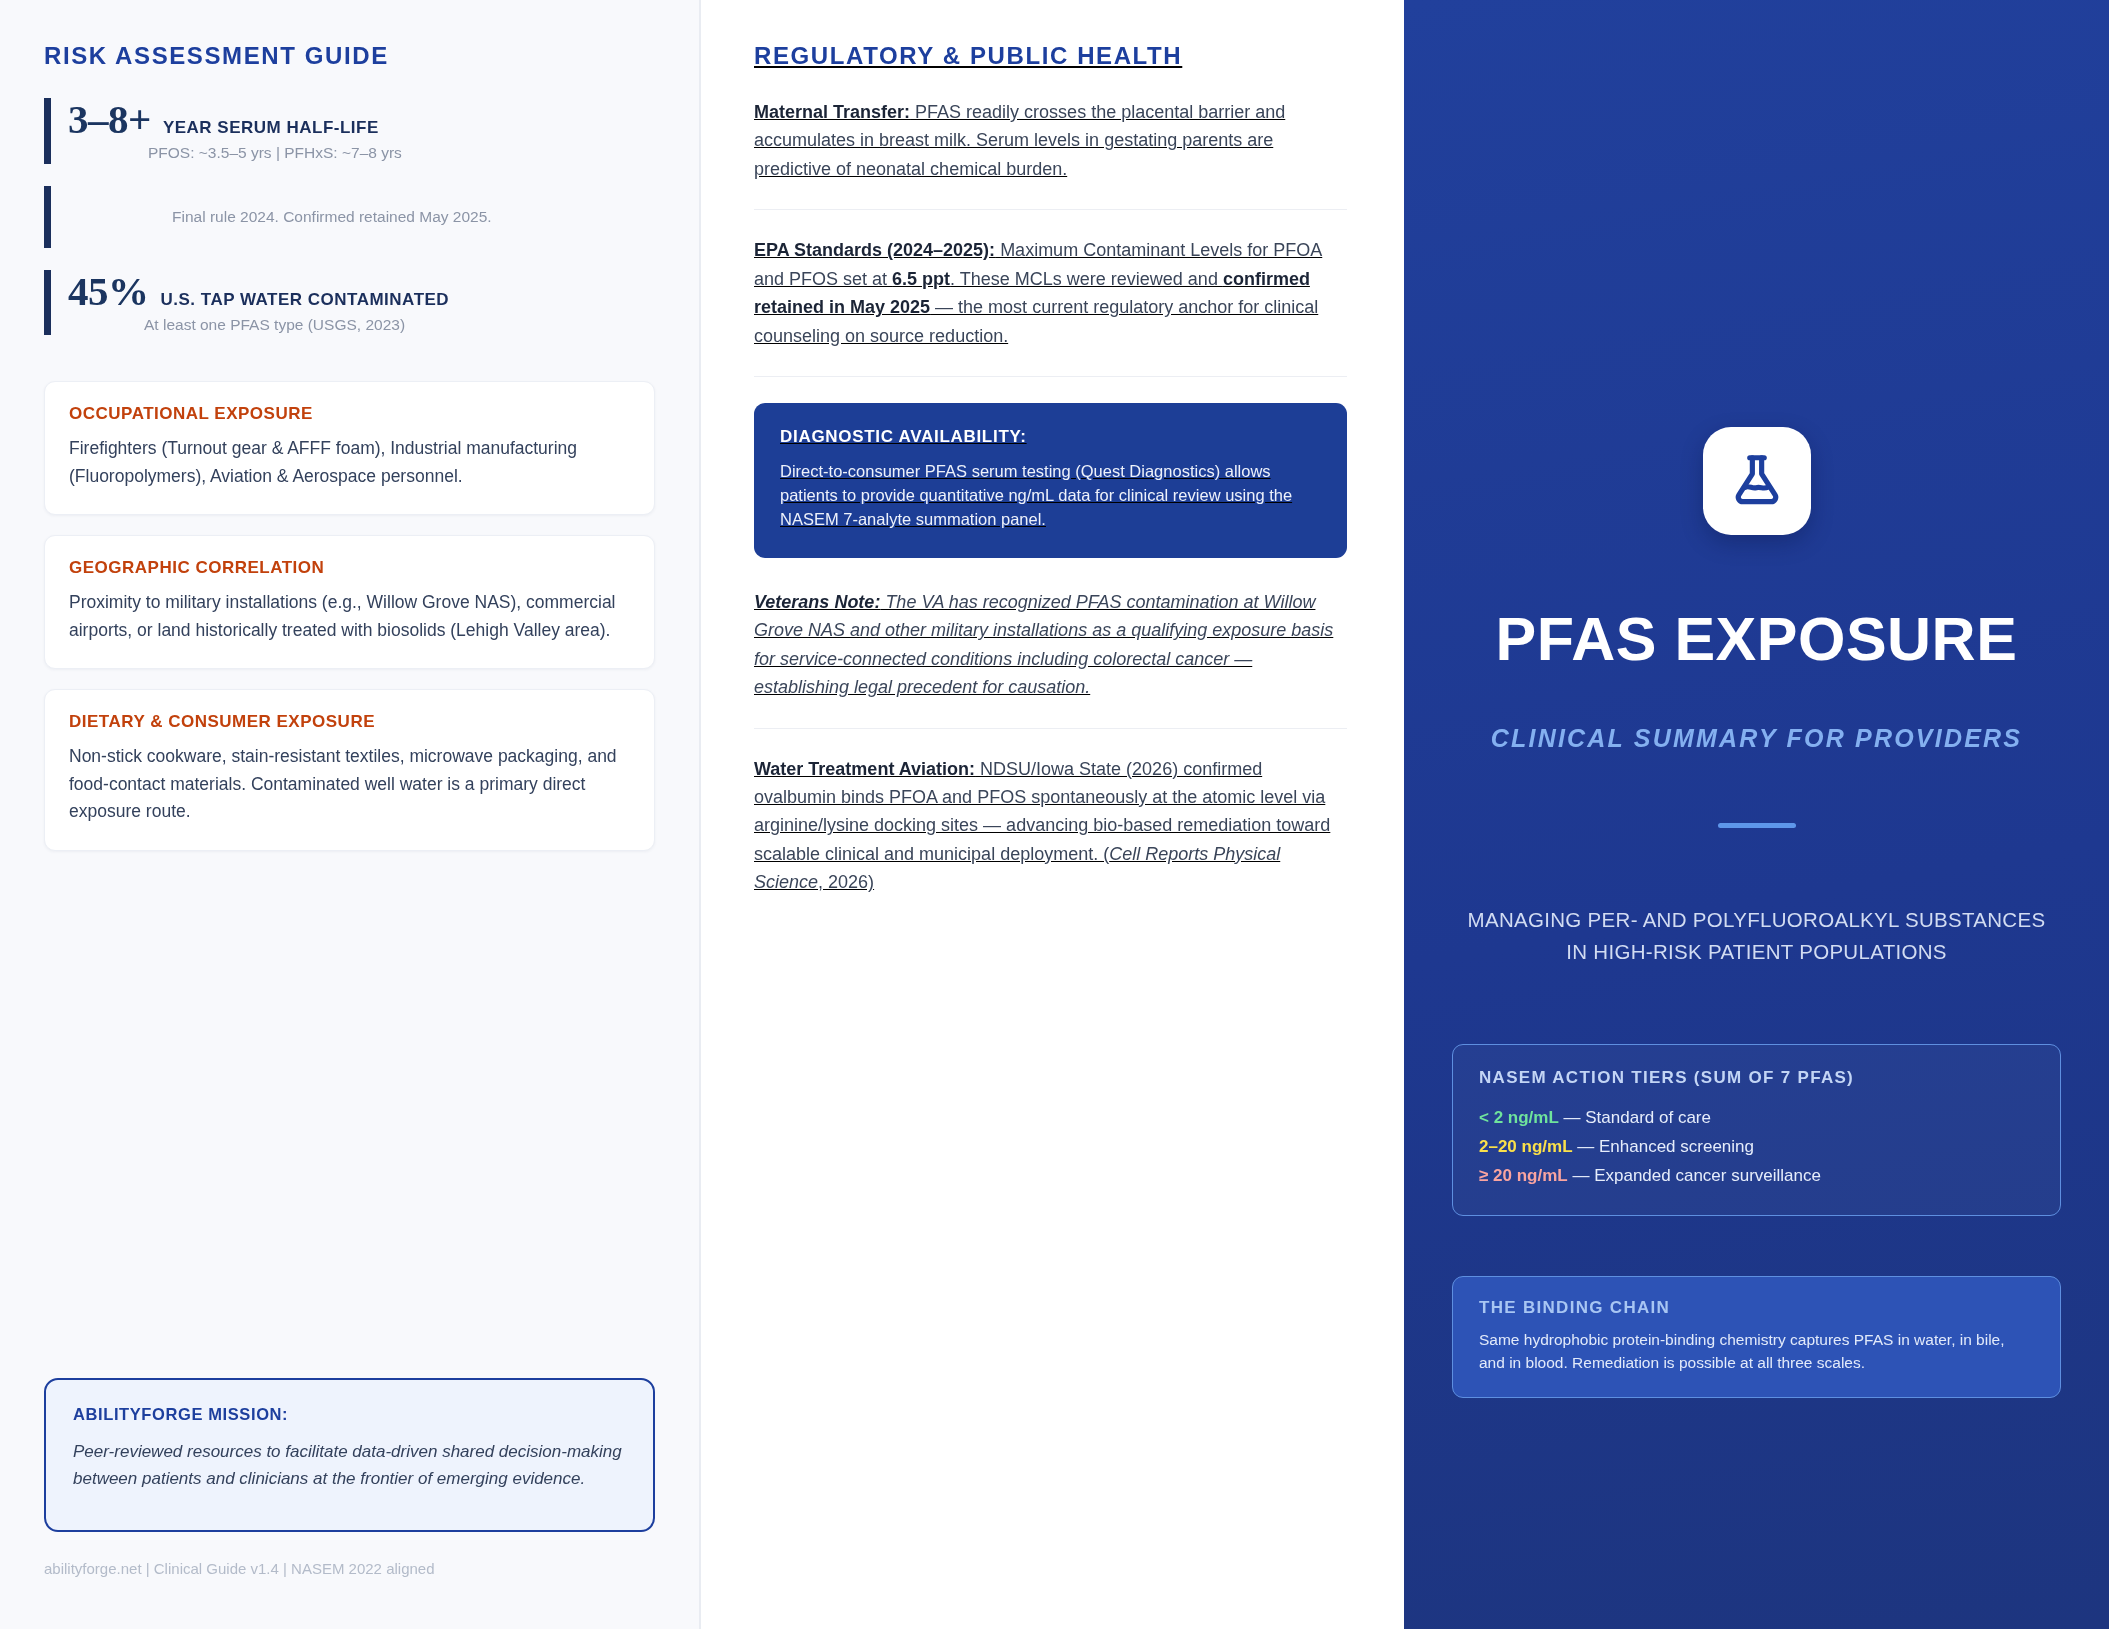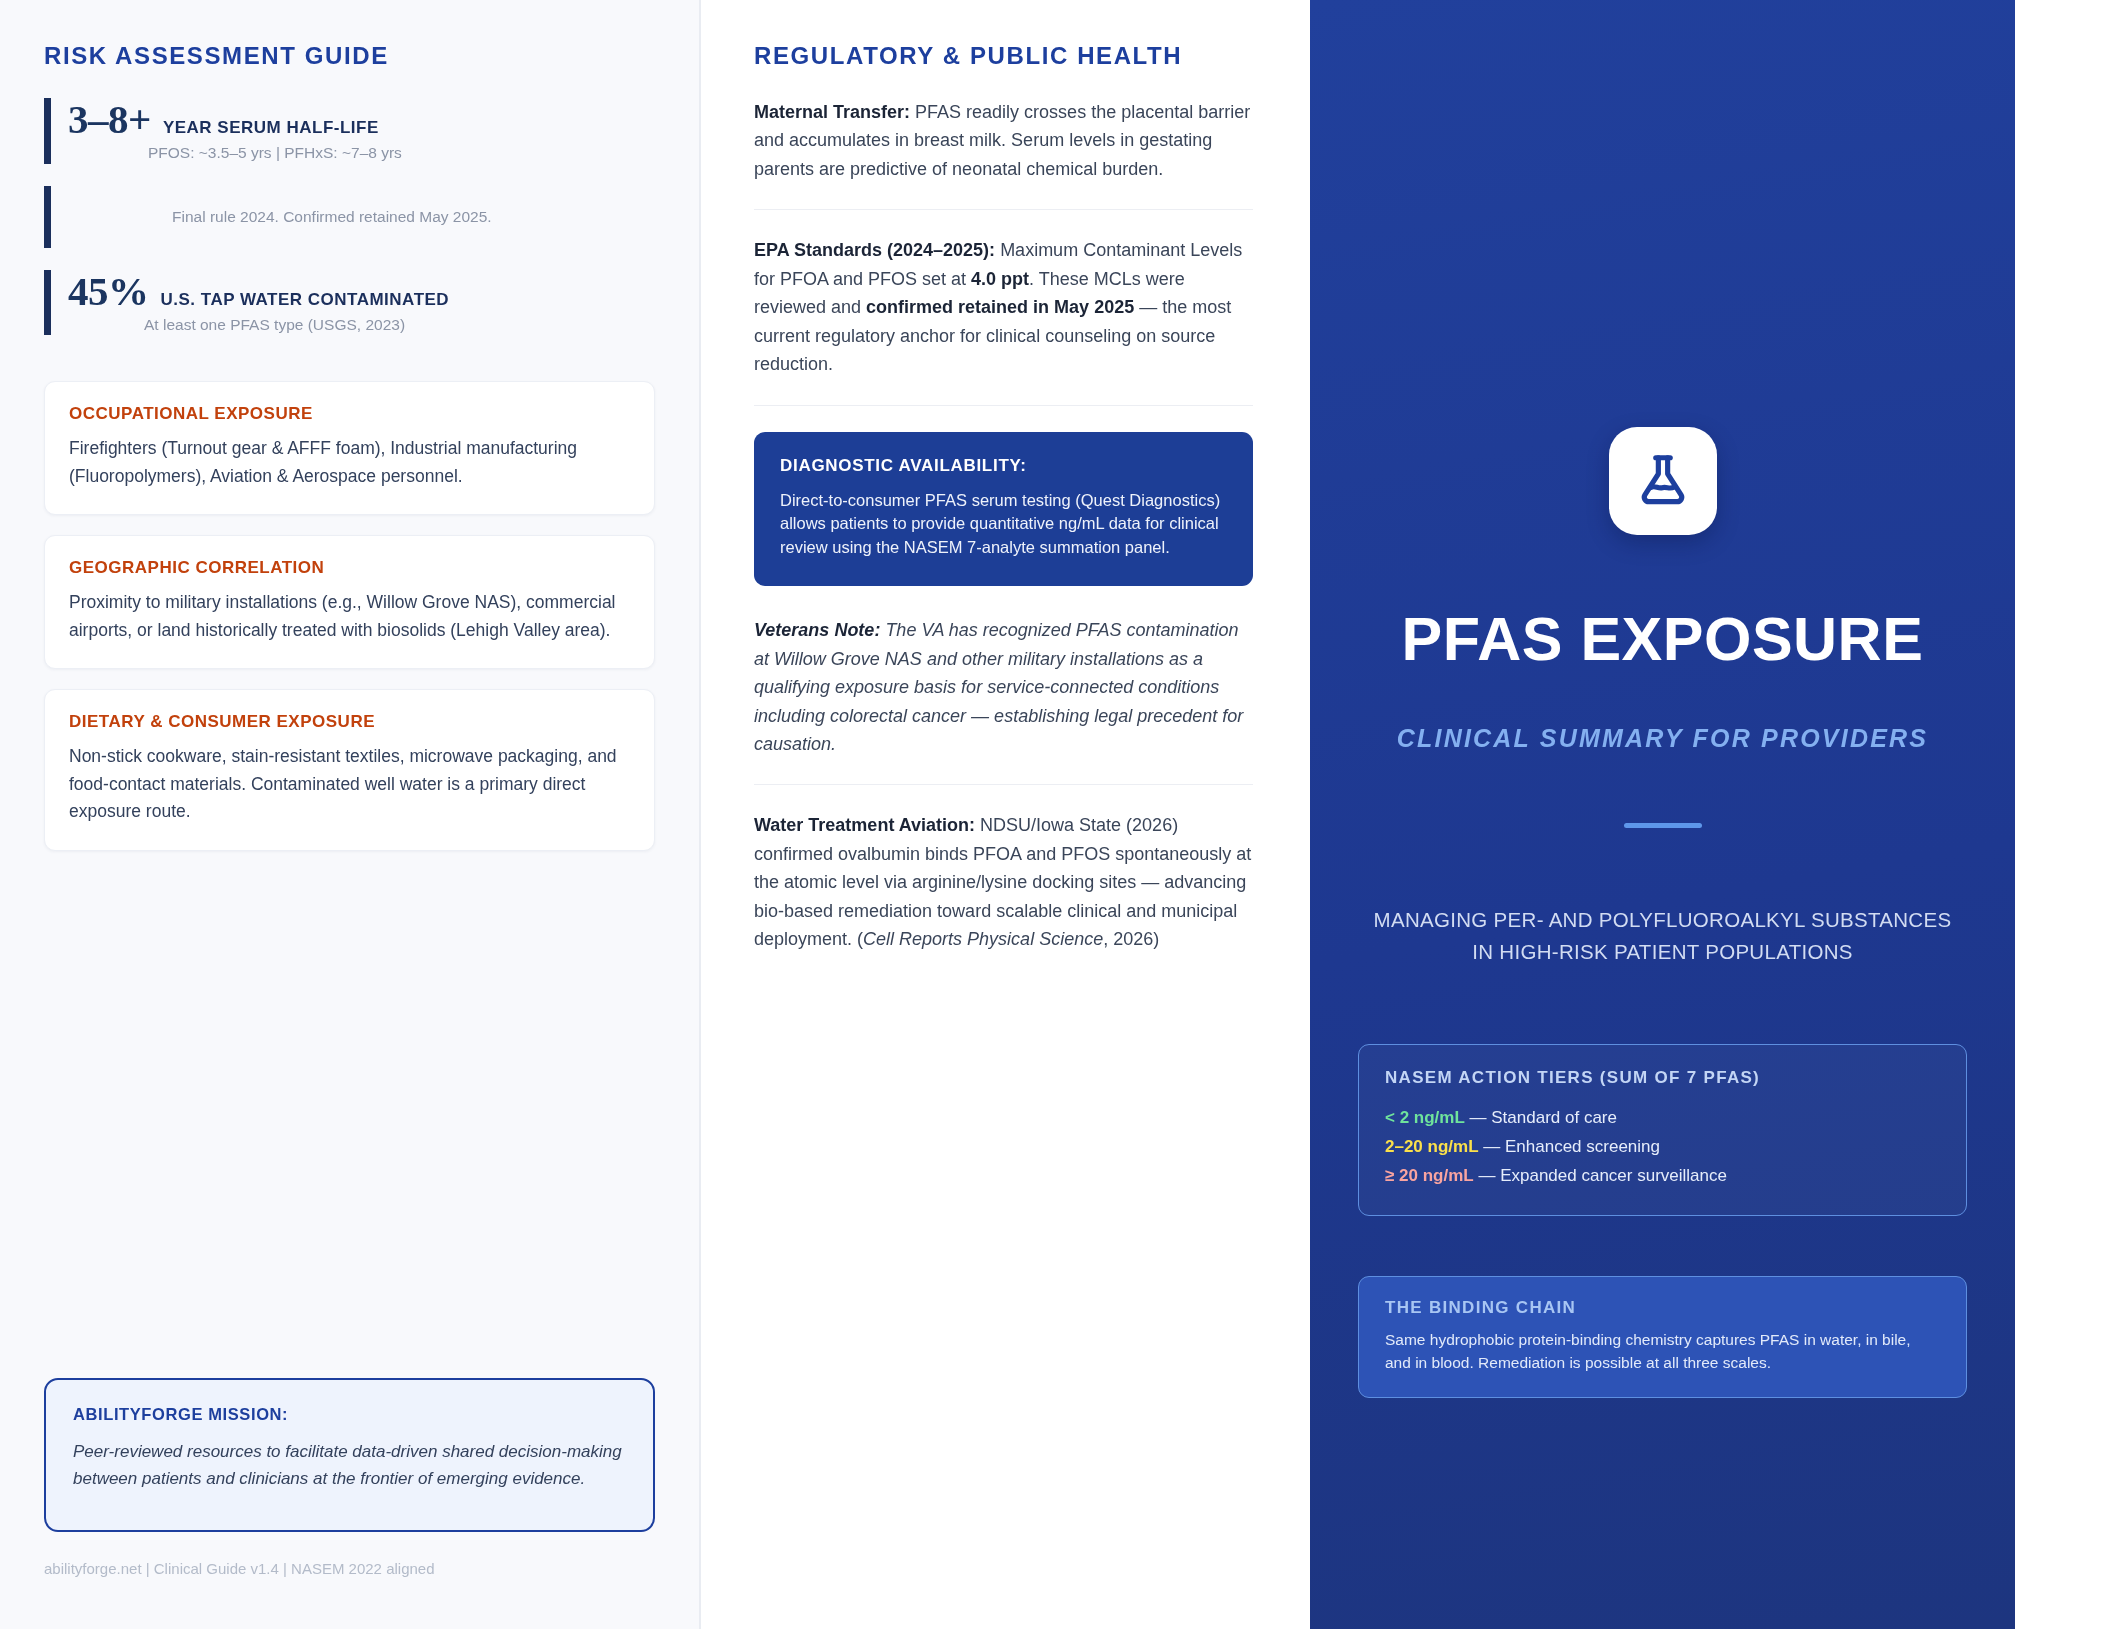--- a/index.html
+++ b/index.html
@@ -134,24 +134,25 @@
 
   .footer-note {
     text-align: left;
     font-size: 15px;
     color: #b3bbc9;
     padding-bottom: 52px;
   }
 
   
   .col-mid {
-    width: 609px;
+    width: 703px;
     height: 1629px;
     background: #ffffff;
     padding: 42px 57px 0 53px;
+    text-decoration: underline;
   }
 
   .para {
     font-size: 18px;
     color: #3a4559;
     line-height: 1.58;
     margin-bottom: 26px;
   }
   .para b { color: #1b2436; font-weight: bold; }
   .para.italic { font-style: italic; }
@@ -346,21 +347,21 @@
   </div>
 
   <div class="col-mid">
 
     <div class="section-head">REGULATORY &amp; PUBLIC HEALTH</div>
 
     <p class="para"><b>Maternal Transfer:</b><span> PFAS readily crosses the placental barrier and accumulates in breast milk. Serum levels in gestating parents are predictive of neonatal chemical burden.</span></p>
 
     <hr class="rule">
 
-    <p class="para"><b>EPA Standards (2024–2025):</b><span> Maximum Contaminant Levels for PFOA and PFOS set at </span><b>4.0 ppt</b><span>. These MCLs were reviewed and </span><b>confirmed retained in May 2025</b><span> — the most current regulatory anchor for clinical counseling on source reduction.</span></p>
+    <p class="para"><b>EPA Standards (2024–2025):</b><span> Maximum Contaminant Levels for PFOA and PFOS set at </span><b>6.5 ppt</b><span>. These MCLs were reviewed and </span><b>confirmed retained in May 2025</b><span> — the most current regulatory anchor for clinical counseling on source reduction.</span></p>
 
     <hr class="rule">
 
     <div class="diag-box">
       <div class="diag-title">DIAGNOSTIC AVAILABILITY:</div>
       <div class="diag-body">Direct-to-consumer PFAS serum testing (Quest Diagnostics) allows patients to provide quantitative ng/mL data for clinical review using the NASEM 7-analyte summation panel.</div>
     </div>
 
     <p class="para italic"><b>Veterans Note:</b><span> The VA has recognized PFAS contamination at Willow Grove NAS and other military installations as a qualifying exposure basis for service-connected conditions including colorectal cancer — establishing legal precedent for causation.</span></p>
 

